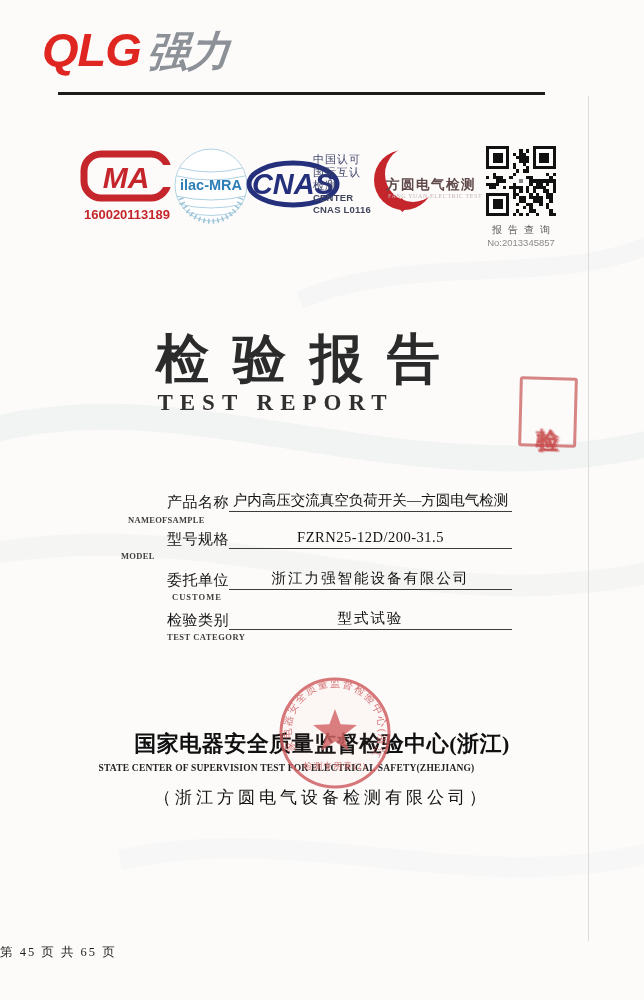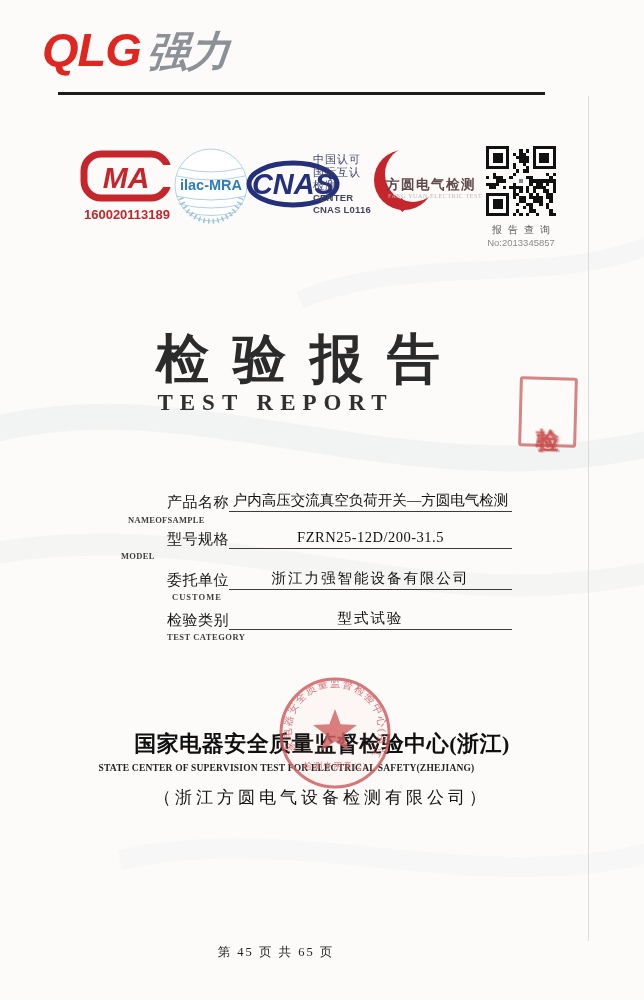--- a/index.html
+++ b/index.html
@@ -51,21 +51,21 @@
          white-space:nowrap;line-height:21px;}
   .fsub{position:absolute;left:167px;font-weight:700;font-size:8.5px;color:#3f3f3f;letter-spacing:0.3px;}
   .ls2{letter-spacing:2px;}
 
   
   .org-zh{left:0;top:729px;width:644px;text-align:center;font-size:22px;font-weight:700;color:#101010;letter-spacing:0.5px;}
   .org-en{left:0;top:763px;width:573px;text-align:center;font-size:9.5px;font-weight:700;color:#222;letter-spacing:0.2px;}
   .org-sub{left:0;top:786px;width:640px;text-align:center;font-size:17px;color:#141414;letter-spacing:4px;text-indent:4px;}
   .seal{left:272px;top:670px;opacity:.82;filter:blur(.3px);}
 
-  .footer{left:0;top:944px;width:552px;text-align:center;font-size:12.5px;color:#1f1f1f;letter-spacing:2px;}
+  .footer{left:0;top:944px;width:552px;font-size:12.5px;color:#1f1f1f;letter-spacing:2px;}
 </style>
 </head>
 <body>
 
 <div class="page">
 
   <svg class="wm" width="644" height="1000">
     <path d="M-40,440 C180,360 420,520 700,430" stroke="#eaefec" stroke-width="26" fill="none" opacity="0.55"></path>
     <path d="M-40,560 C220,500 430,640 700,560" stroke="#edf1ee" stroke-width="22" fill="none" opacity="0.5"></path>
     <path d="M300,300 C420,250 560,290 660,240" stroke="#eef2f0" stroke-width="18" fill="none" opacity="0.5"></path>

